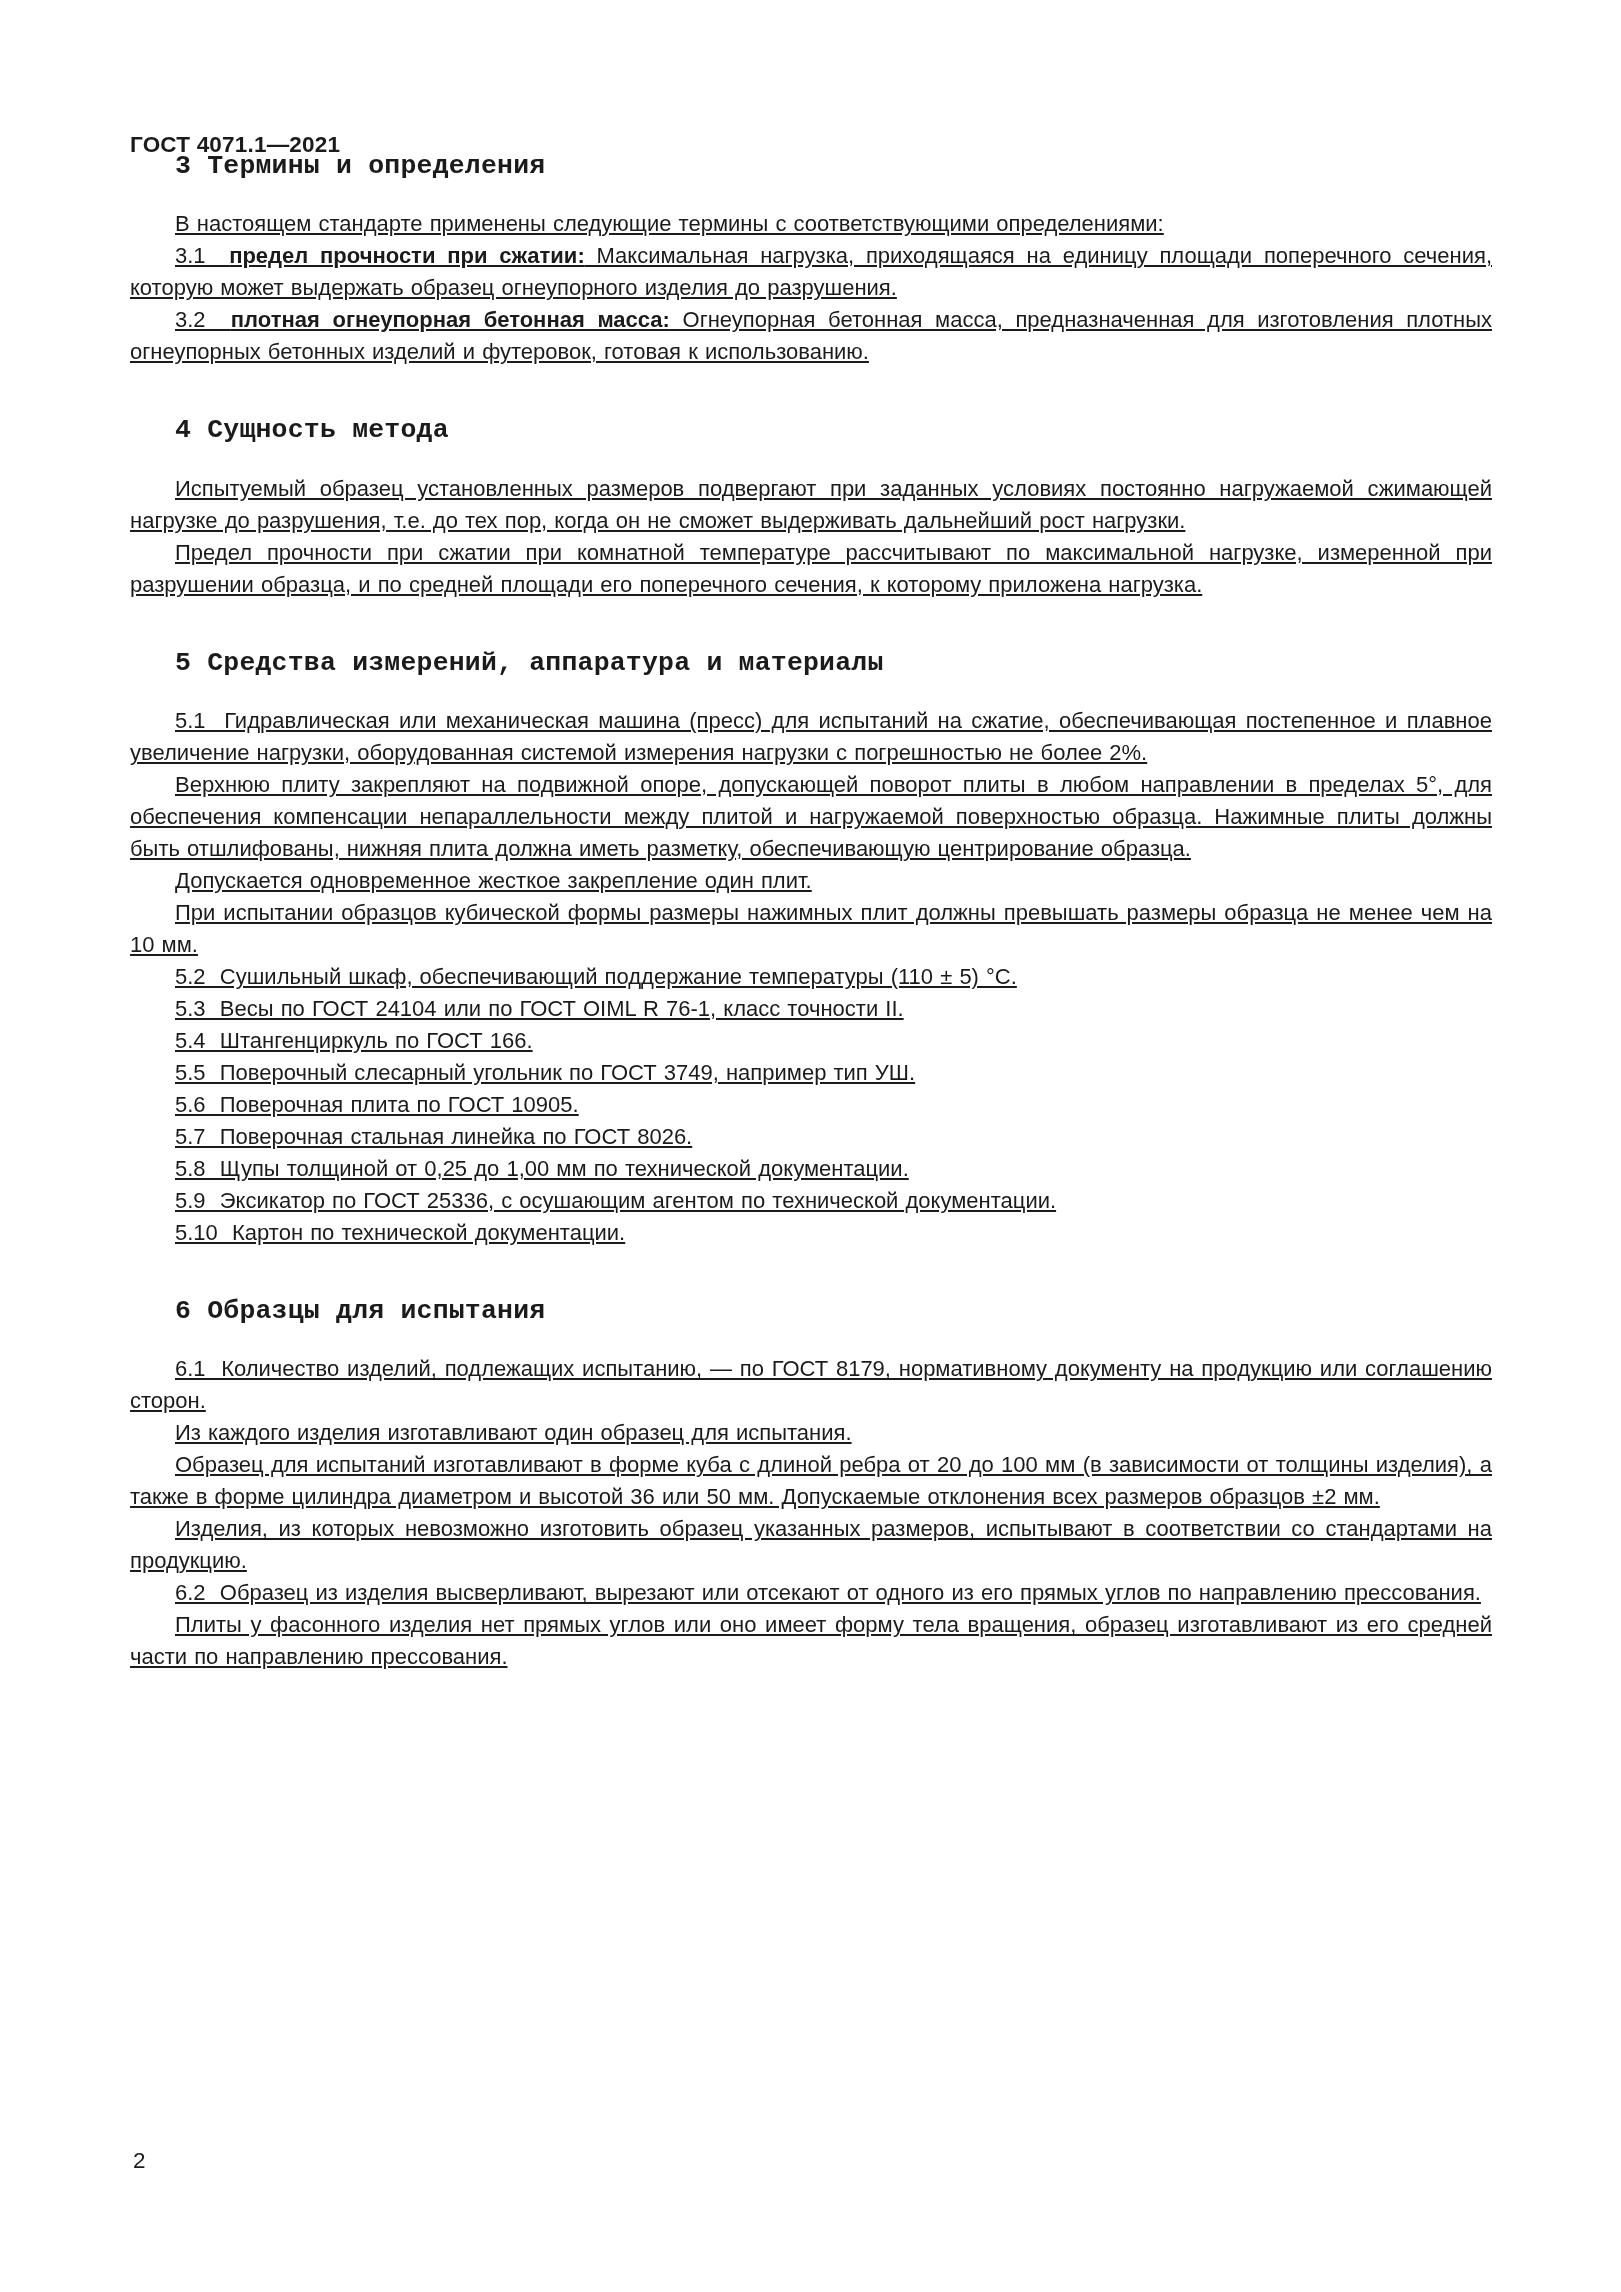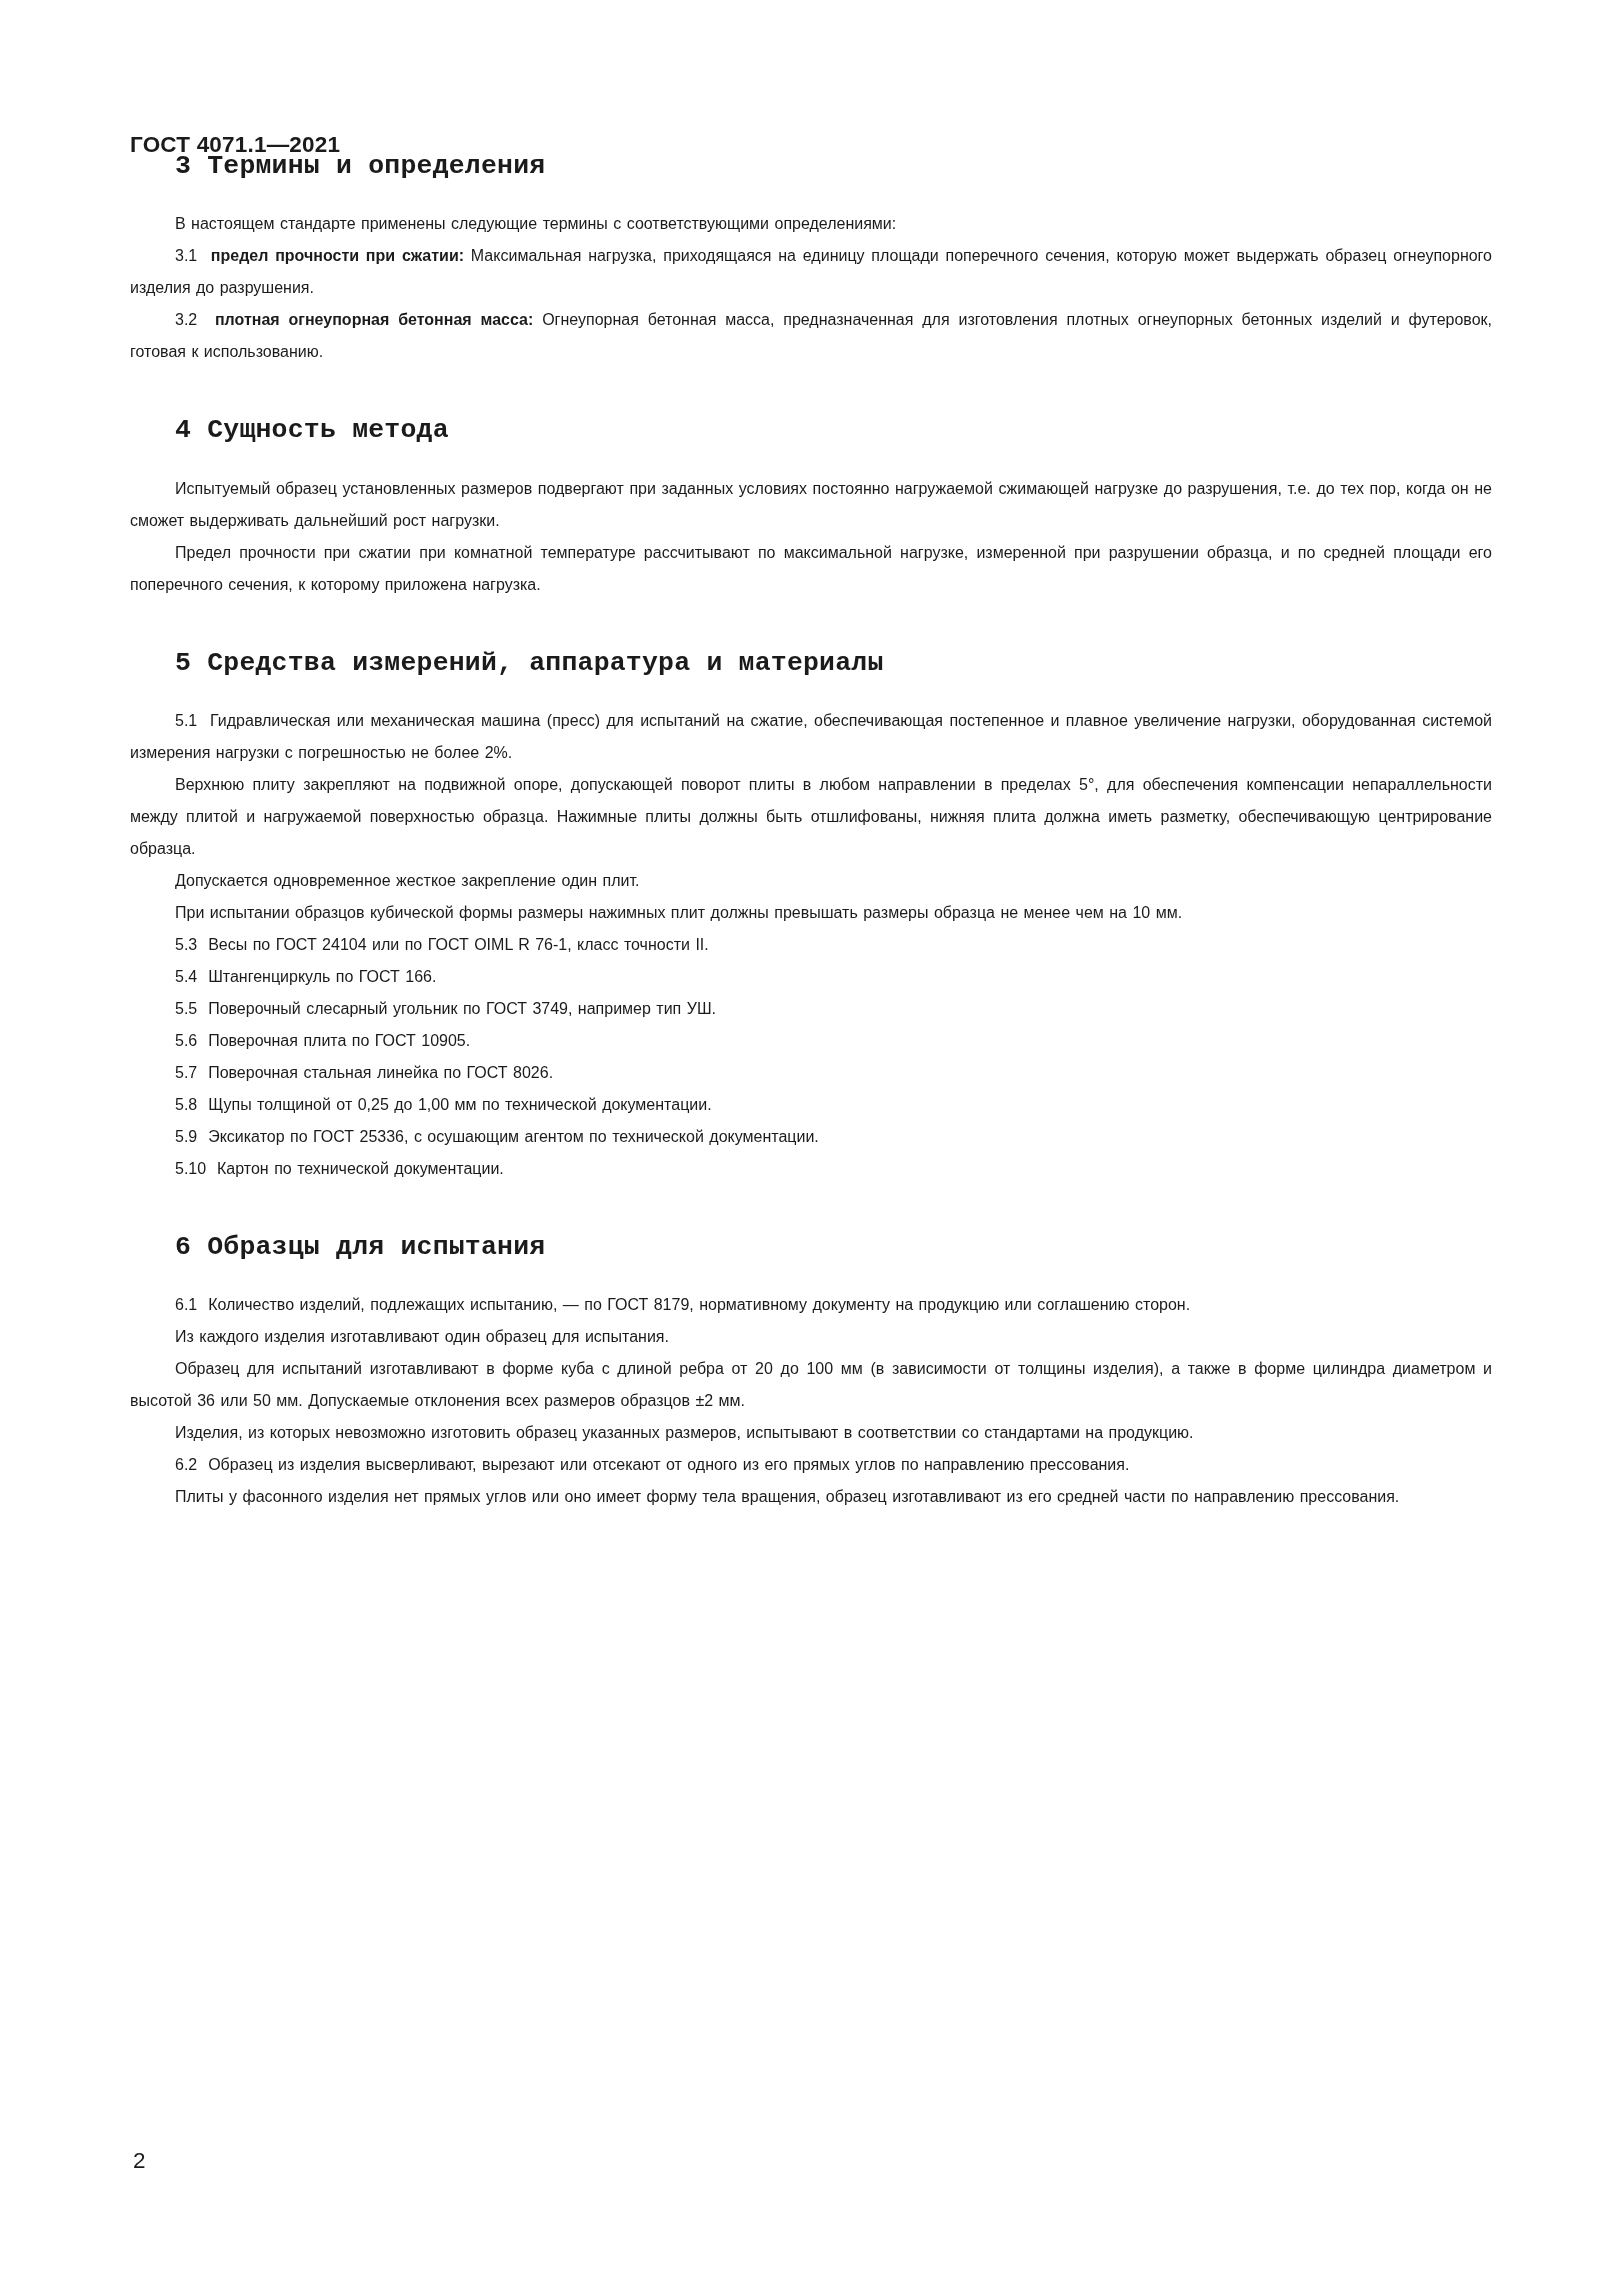--- a/index.html
+++ b/index.html
@@ -31,25 +31,26 @@
     font-size: 26.5px;
     font-weight: bold;
     padding-left: 45px;
     margin-top: 47px;
     margin-bottom: 27.4px;
     letter-spacing: 0.2px;
     font-family: Liberation Mono, monospace;
   }
   .section-heading:first-child { margin-top: 5.9px; }
   .para {
-    font-size: 16px;
+    font-size: 22px;
     line-height: 32px;
     text-align: justify;
     text-indent: 45px;
     word-spacing: 1px;
+    text-decoration: underline;
   }
   .para .bold { font-weight: bold; margin-top: 24px; }
   .page-footer {
     position: absolute;
     left: 133px;
     top: 2148px;
     font-size: 22.5px;
   }
 </style>
 </head>
@@ -63,20 +64,21 @@
     <p class="para"><span>3.1&nbsp; </span><span class="bold">предел прочности при сжатии:</span><span> Максимальная нагрузка, приходящаяся на единицу площади поперечного сечения, которую может выдержать образец огнеупорного изделия до разрушения.</span></p>
     <p class="para"><span>3.2&nbsp; </span><span class="bold">плотная огнеупорная бетонная масса:</span><span> Огнеупорная бетонная масса, предназначенная для изготовления плотных огнеупорных бетонных изделий и футеровок, готовая к использованию.</span></p>
     <h2 class="section-heading">4 Сущность метода</h2>
     <p class="para"><span>Испытуемый образец установленных размеров подвергают при заданных условиях постоянно нагружаемой сжимающей нагрузке до разрушения, т.е. до тех пор, когда он не сможет выдерживать дальнейший рост нагрузки.</span></p>
     <p class="para"><span>Предел прочности при сжатии при комнатной температуре рассчитывают по максимальной нагрузке, измеренной при разрушении образца, и по средней площади его поперечного сечения, к которому приложена нагрузка.</span></p>
     <h2 class="section-heading">5 Средства измерений, аппаратура и материалы</h2>
     <p class="para"><span>5.1&nbsp; Гидравлическая или механическая машина (пресс) для испытаний на сжатие, обеспечивающая постепенное и плавное увеличение нагрузки, оборудованная системой измерения нагрузки с погрешностью не более 2%.</span></p>
     <p class="para"><span>Верхнюю плиту закрепляют на подвижной опоре, допускающей поворот плиты в любом направлении в пределах 5°, для обеспечения компенсации непараллельности между плитой и нагружаемой поверхностью образца. Нажимные плиты должны быть отшлифованы, нижняя плита должна иметь разметку, обеспечивающую центрирование образца.</span></p>
     <p class="para"><span>Допускается одновременное жесткое закрепление один плит.</span></p>
     <p class="para"><span>При испытании образцов кубической формы размеры нажимных плит должны превышать размеры образца не менее чем на 10 мм.</span></p>
+    <p class="para"><span>5.2&nbsp; Сушильный шкаф, обеспечивающий поддержание температуры (110 ± 5) °С.</span></p>
     <p class="para"><span>5.3&nbsp; Весы по ГОСТ 24104 или по ГОСТ OIML R 76-1, класс точности II.</span></p>
     <p class="para"><span>5.4&nbsp; Штангенциркуль по ГОСТ 166.</span></p>
     <p class="para"><span>5.5&nbsp; Поверочный слесарный угольник по ГОСТ 3749, например тип УШ.</span></p>
     <p class="para"><span>5.6&nbsp; Поверочная плита по ГОСТ 10905.</span></p>
     <p class="para"><span>5.7&nbsp; Поверочная стальная линейка по ГОСТ 8026.</span></p>
     <p class="para"><span>5.8&nbsp; Щупы толщиной от 0,25 до 1,00 мм по технической документации.</span></p>
     <p class="para"><span>5.9&nbsp; Эксикатор по ГОСТ 25336, с осушающим агентом по технической документации.</span></p>
     <p class="para"><span>5.10&nbsp; Картон по технической документации.</span></p>
     <h2 class="section-heading">6 Образцы для испытания</h2>
     <p class="para"><span>6.1&nbsp; Количество изделий, подлежащих испытанию, — по ГОСТ 8179, нормативному документу на продукцию или соглашению сторон.</span></p>

